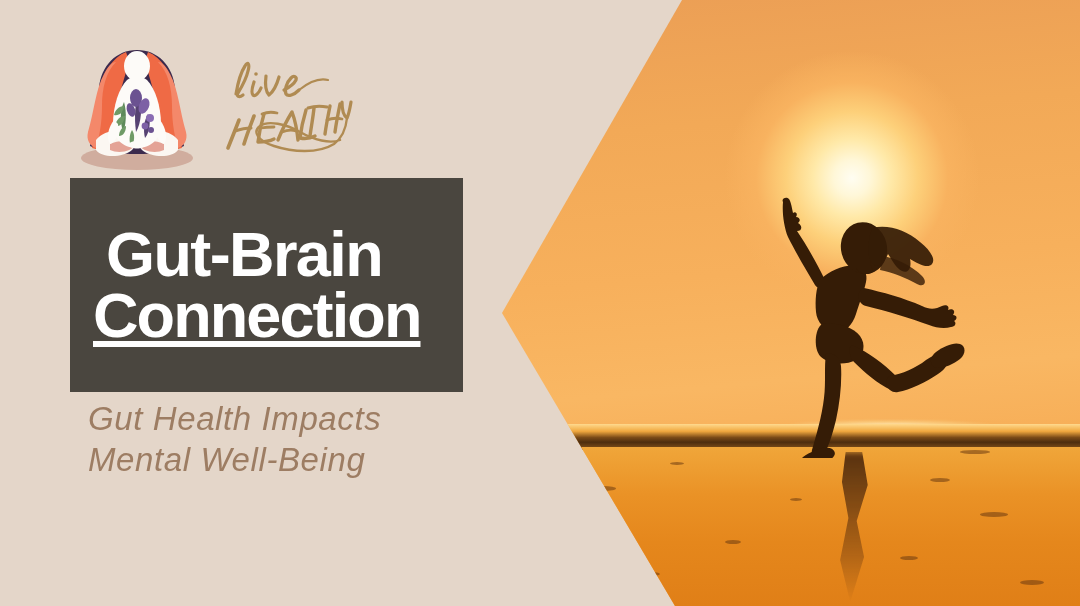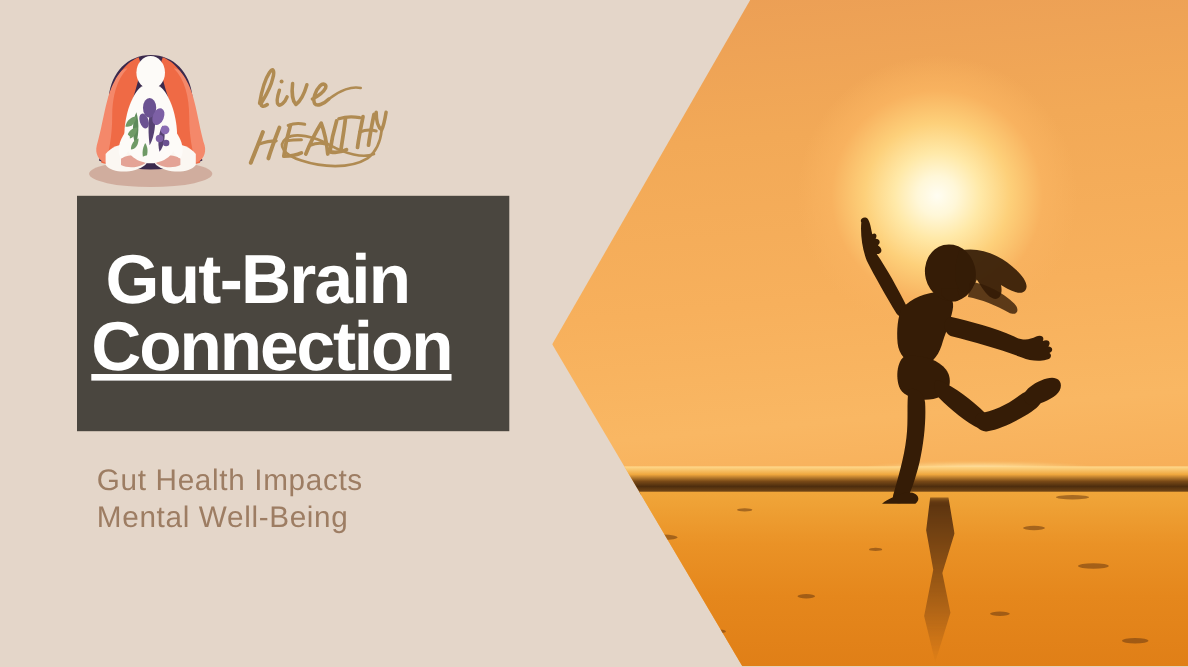--- a/index.html
+++ b/index.html
@@ -58,44 +58,45 @@
   .logo svg{display:block;}
 
   .script{position:absolute;left:214px;top:52px;width:140px;height:104px;}
   .script svg{display:block;}
 
   .title-box{
     position:absolute;left:70px;top:178px;width:393px;height:214px;
     background:#4a463f;
   }
   .title-text{
-    position:absolute;left:70px;top:178px;width:400px;height:214px;
+    position:absolute;left:80px;top:178px;width:400px;height:214px;
     display:flex;flex-direction:column;justify-content:center;
     pointer-events:none;
   }
   .title-line{
     color:#ffffff;
     font-family:"Liberation Sans", sans-serif;
     font-weight:bold;
     font-size:63px;
     line-height:0.97;
     letter-spacing:-1.6px;
     white-space:nowrap;
   }
   .title-line.l1{margin-left:26px;}
   .title-line.l2{margin-left:13px;letter-spacing:-1.9px;text-decoration:underline;}
 
   .subtitle{
-    position:absolute;left:88px;top:420px;width:420px;
+    position:absolute;left:88px;top:398px;width:420px;
     color:#9d7d63;
     font-family:"Liberation Sans", sans-serif;
-    font-size:27px;
+    font-size:33px;
     line-height:1.25;
     letter-spacing:.6px;
     white-space:pre-line;
+    font-style:italic;
   }
 </style>
 </head>
 <body>
 
 <div id="canvas">
 
   <div class="photo">
     <div class="sky"></div>
     <div class="sea-glint"></div>

